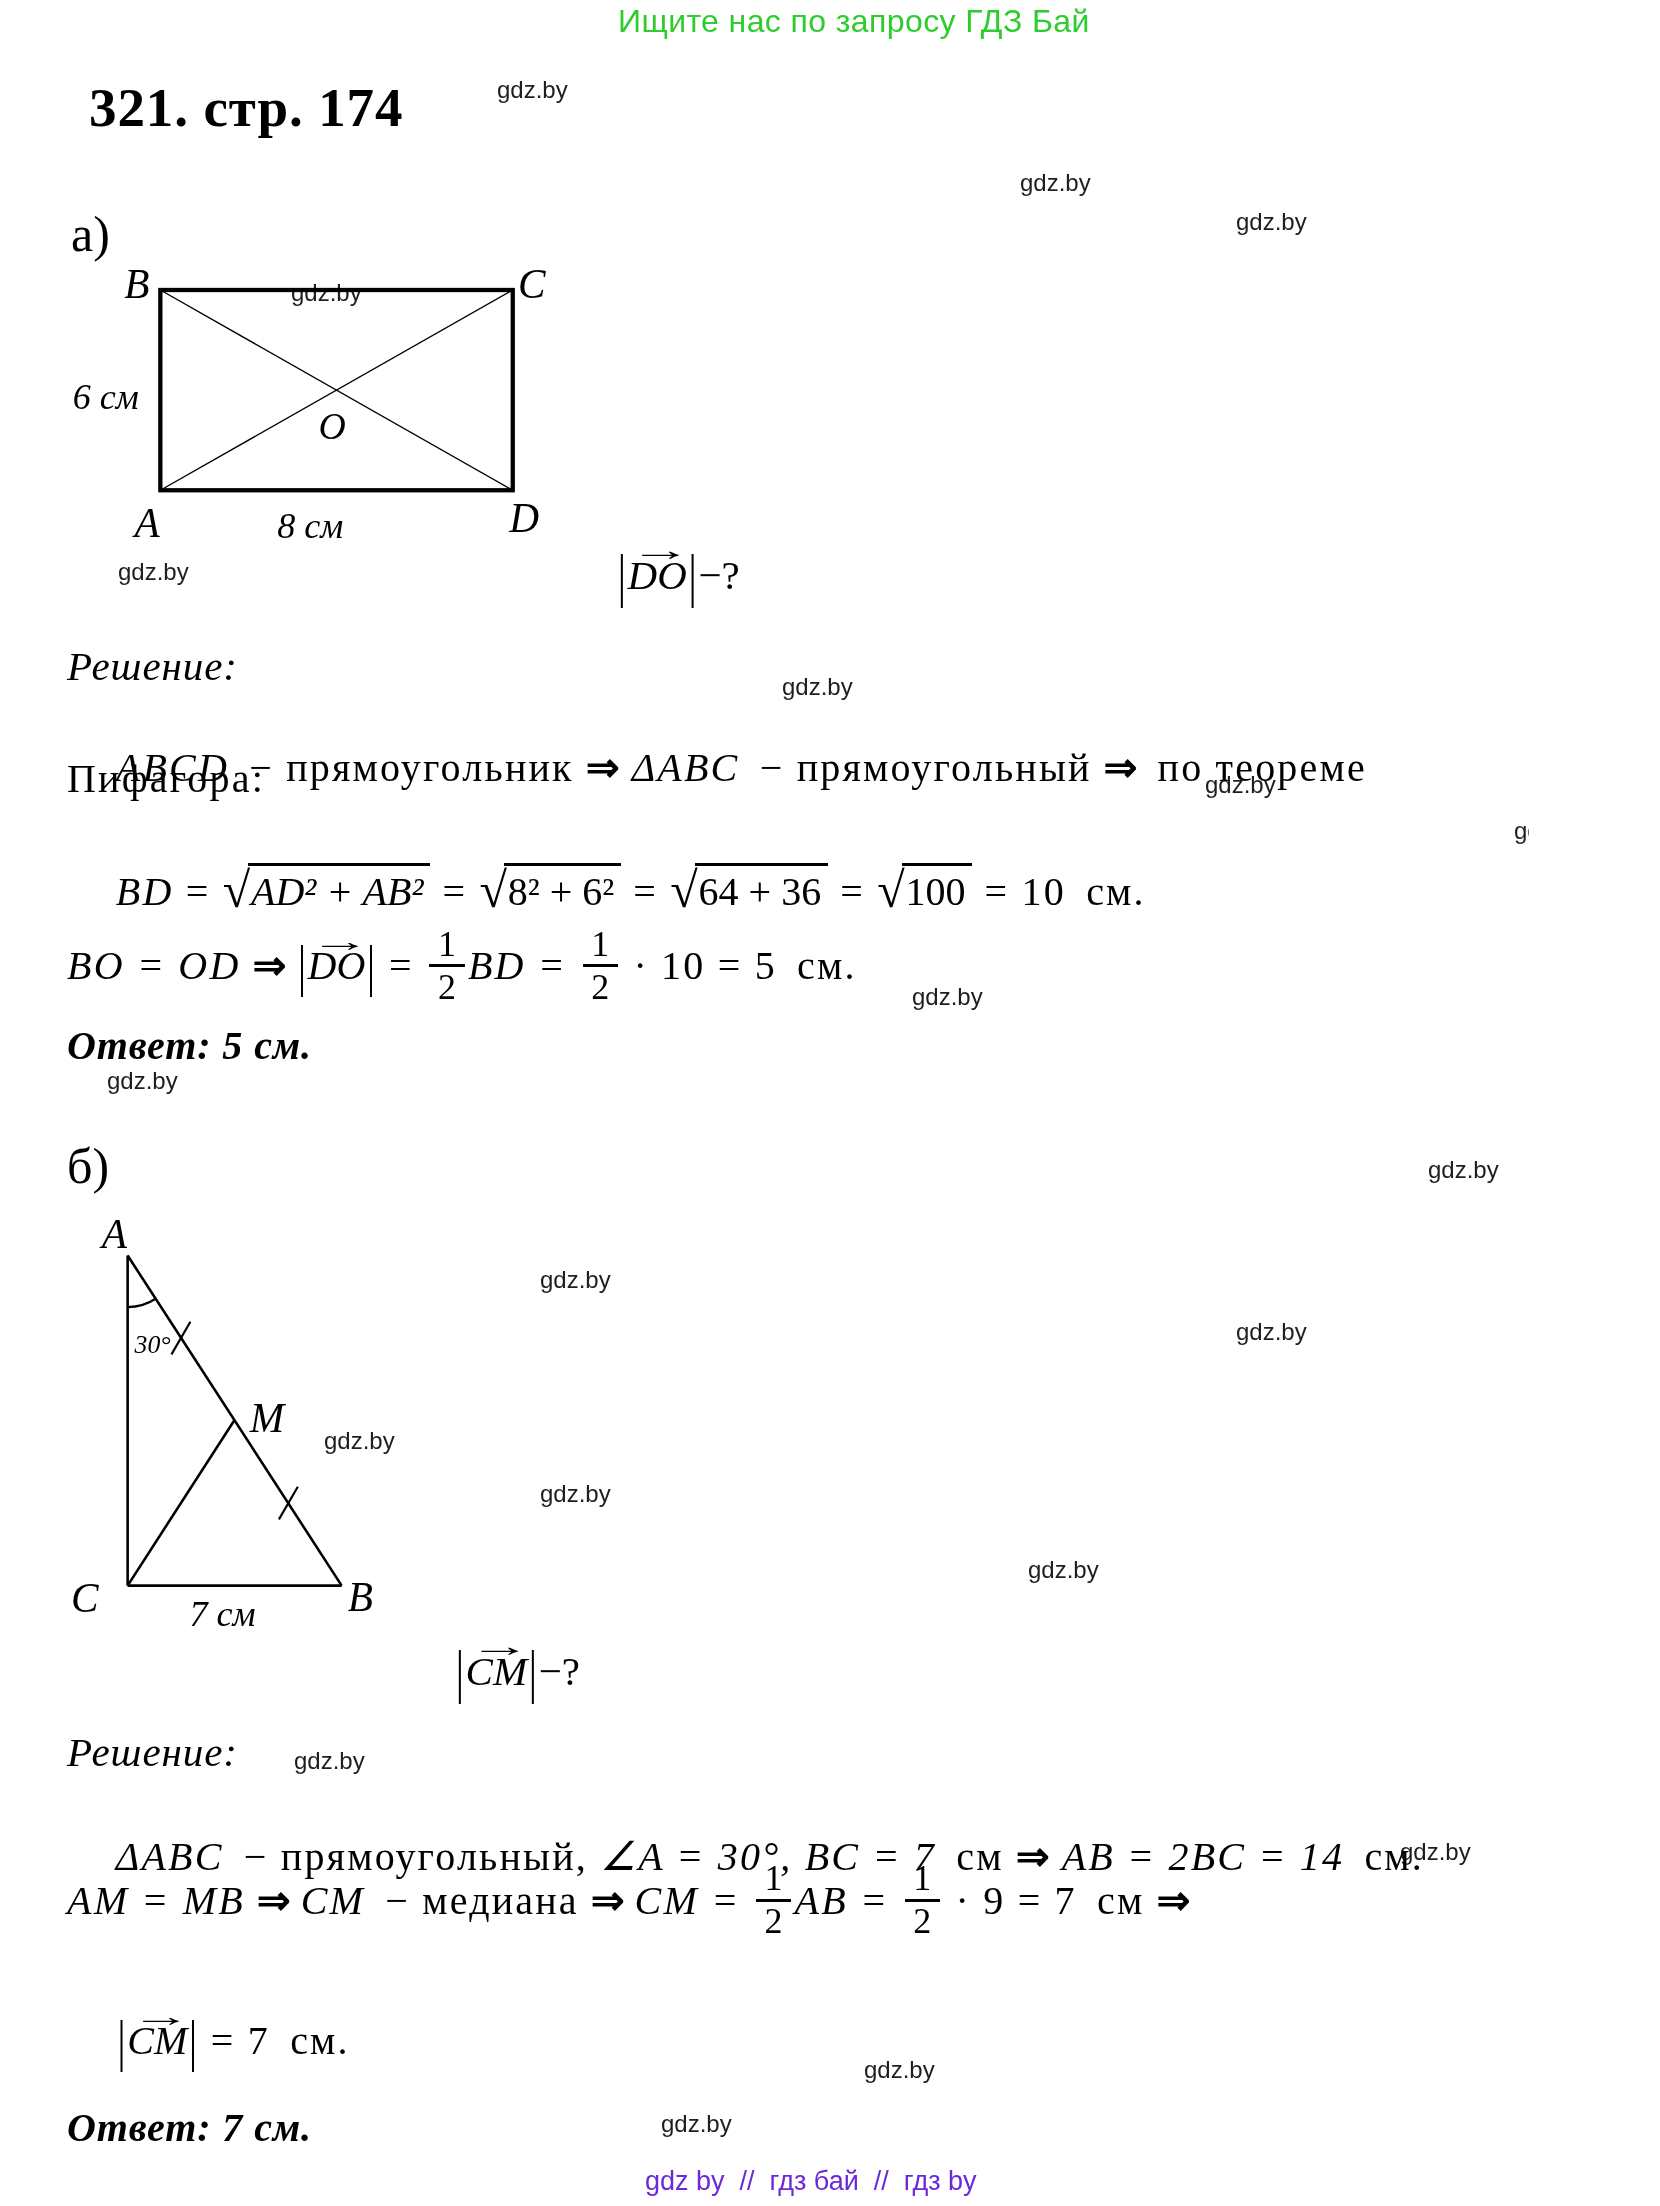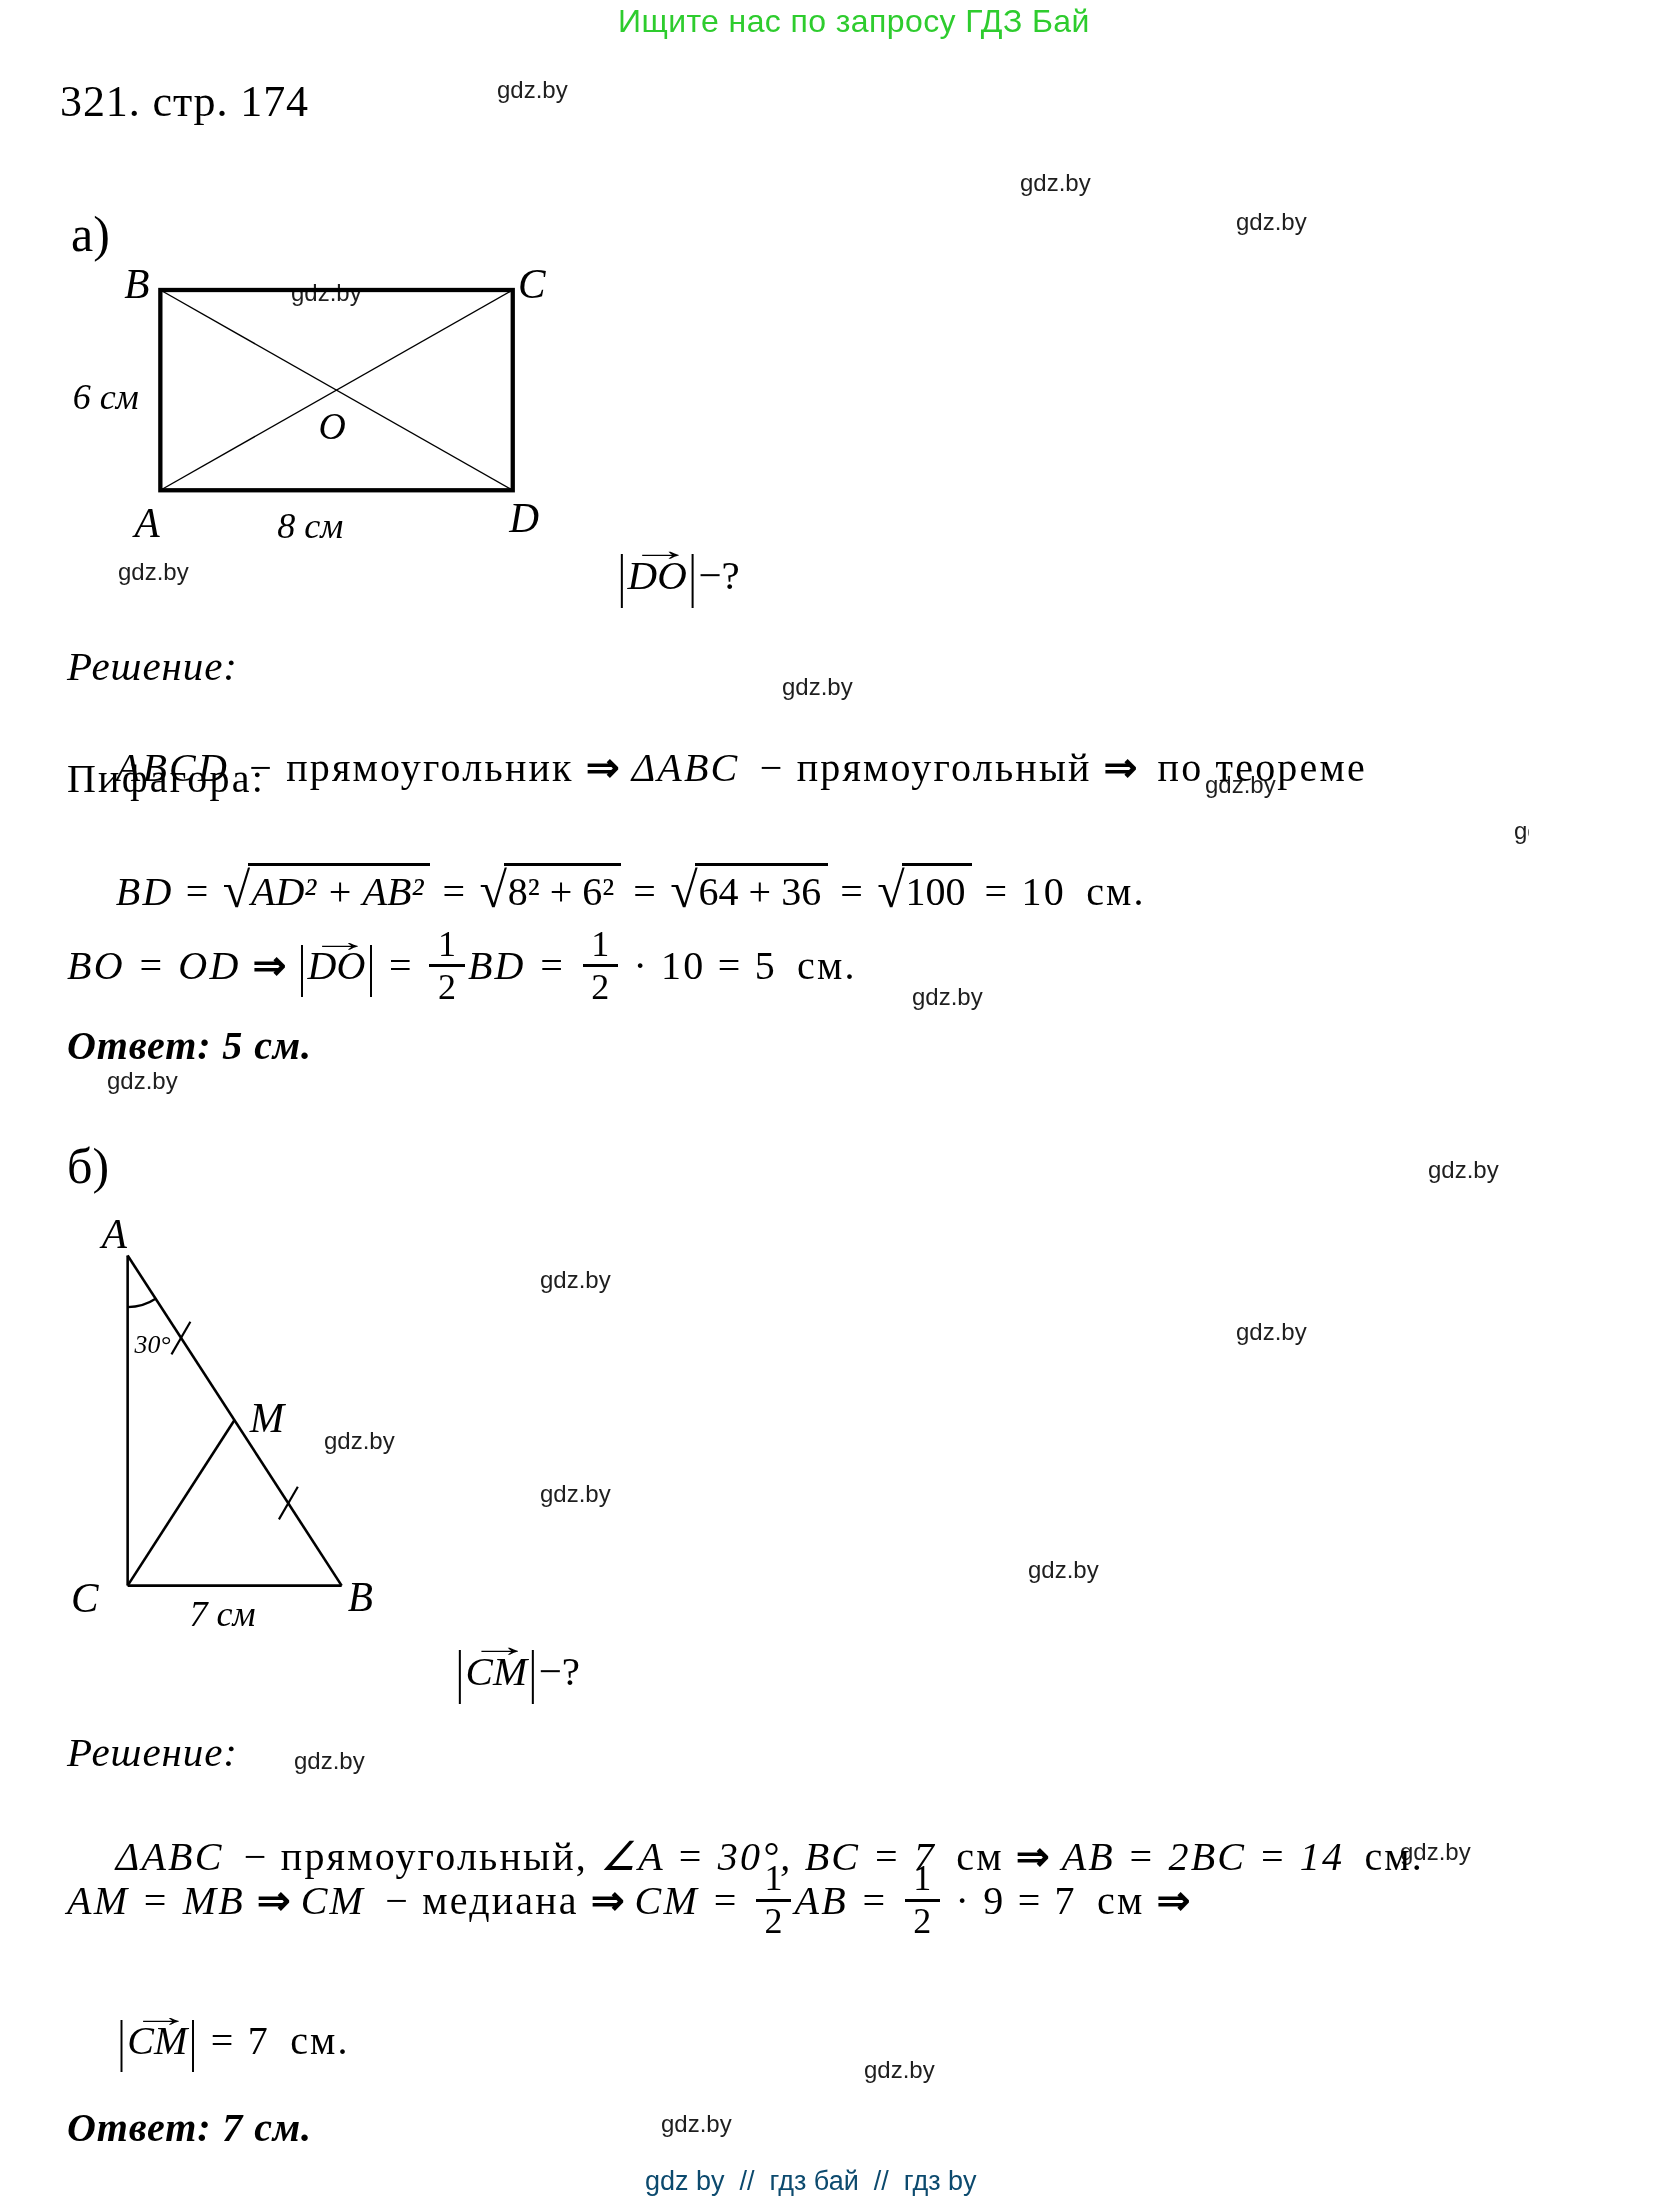--- a/index.html
+++ b/index.html
@@ -1,21 +1,21 @@
 <!DOCTYPE html>
 <html style="font-size:13.8px"><head>
 <meta charset="utf-8">
 <style>
   html,body{margin:0;padding:0;background:#ffffff;}
   #page{position:relative;width:1529px;height:2206px;background:#ffffff;overflow:hidden;
         font-family:"Liberation Serif",serif;color:#000;}
   
   .promo{position:absolute;left:618px;top:3.4px;font-family:"Liberation Sans",sans-serif;
          font-size:32px;color:#2ecc2e;letter-spacing:0.4px;}
-  .title{position:absolute;left:60px;top:76px;font-size:44px;font-weight:normal;letter-spacing:0.9px;}
+  .title{position:absolute;left:89px;top:76px;font-size:55px;font-weight:bold;letter-spacing:0.9px;}
   
   .wm{position:absolute;font-family:"Liberation Sans",sans-serif;font-size:24px;color:#1e1e1e;}
   
   .part-label{position:absolute;font-size:50px;}
   
   .line{position:absolute;font-size:40px;white-space:pre;letter-spacing:2.2px;}
   .heading{font-size:41px;font-style:italic;letter-spacing:0.9px;}
   .it{font-style:italic;}
   .up{font-style:normal;margin-left:8px;}
   .imp{font-weight:bold;letter-spacing:0;}
@@ -35,21 +35,21 @@
   .varr{position:absolute;left:6%;top:-0.58em;width:100%;text-align:center;font-style:normal;
         font-size:0.72em;transform:scaleX(2.1);transform-origin:center;letter-spacing:0;}
   .vbar{display:inline-block;transform:scaleY(1.45);font-style:normal;letter-spacing:0;padding:0 1.7px;}
   .question{position:absolute;font-size:41px;white-space:pre;}
   
   .answer{position:absolute;font-size:40px;font-style:italic;letter-spacing:0.9px;font-weight:bold;}
   
   svg{position:absolute;overflow:visible;}
   svg text{font-family:"Liberation Serif",serif;font-style:italic;fill:#000;}
   .footer{position:absolute;left:645px;top:2166px;font-family:"Liberation Sans",sans-serif;
-          font-size:27px;color:#0c4a6e;white-space:pre;}
+          font-size:27px;color:#6d28d9;white-space:pre;}
 </style>
 </head>
 <body>
 
 <div id="page">
 
   <div class="promo">Ищите нас по запросу ГДЗ Бай</div>
   <div class="title">321. стр. 174</div>
 
   <div class="wm" style="left:497px;top:76px">gdz.by</div>

